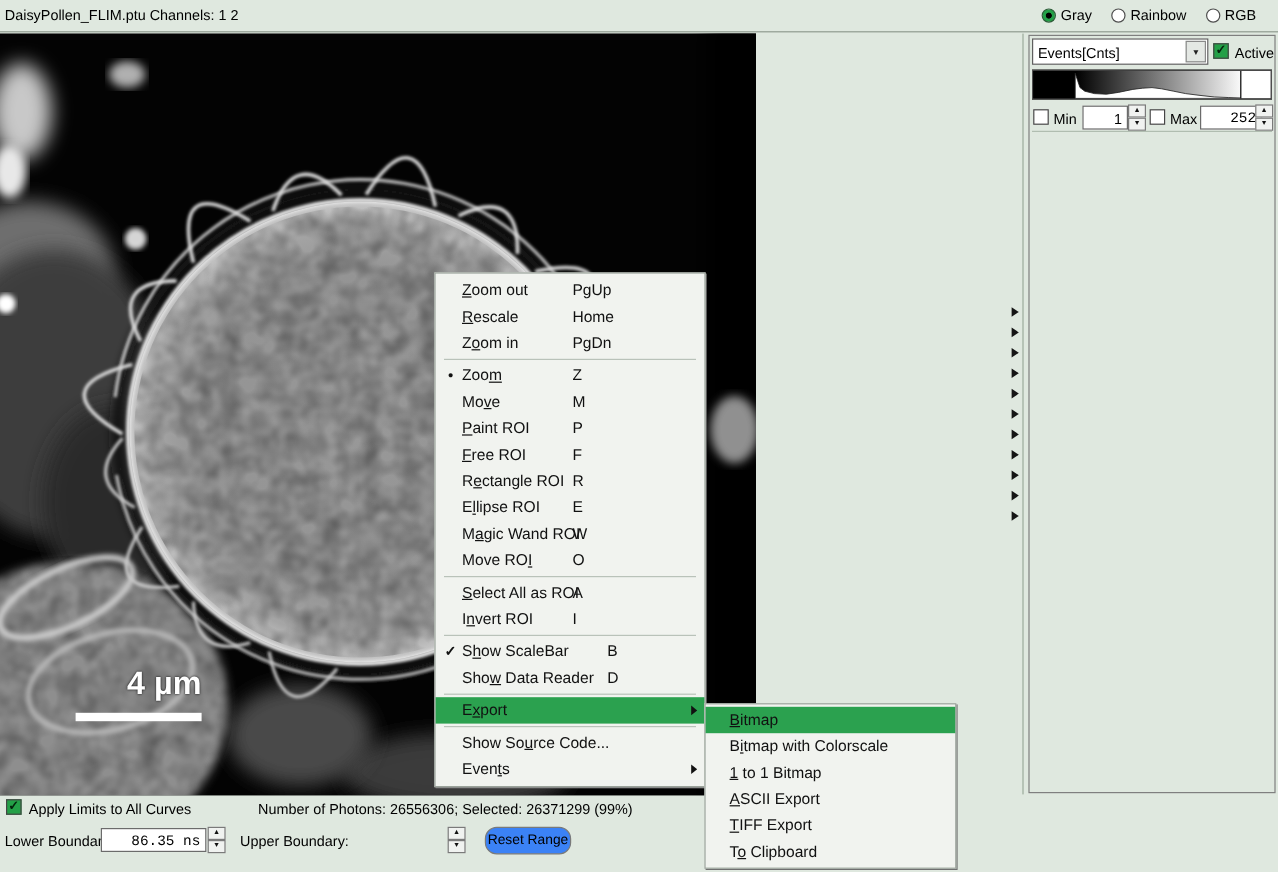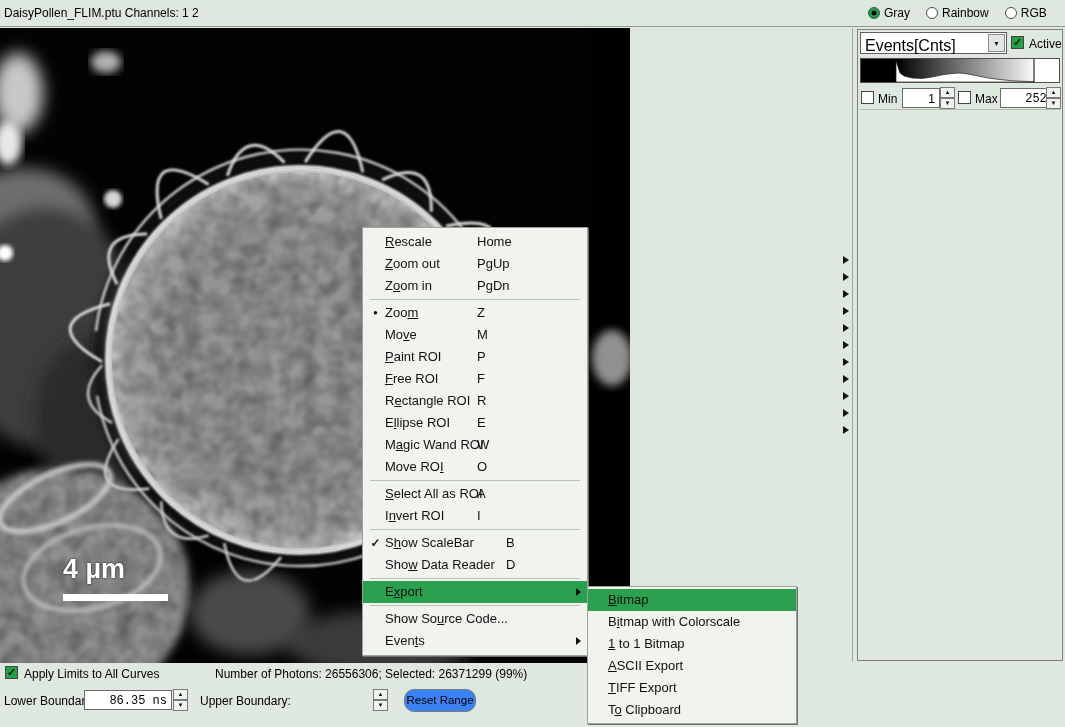--- a/index.html
+++ b/index.html
@@ -11,34 +11,34 @@
   #titlebar{position:absolute;left:0;top:0;width:1065px;height:27px;background:var(--bg);border-bottom:1px solid #8f9b8f;}
   #title-text{position:absolute;left:4px;top:6px;font-size:12px;text-align:right;}
   #radio-group{position:absolute;left:868px;top:6px;display:flex;gap:16px;align-items:flex-end;}
   .radio-item{display:flex;align-items:center;gap:4px;}
   .rb{width:12px;height:12px;border-radius:50%;border:1px solid #4e4e4e;background:#fff;display:inline-block;}
   .rb.sel{background:radial-gradient(circle,#000 0 2.2px,var(--cbg) 2.8px 6px);border-color:#2c5c38;}
 
   
   #image-area{position:absolute;left:0;top:28px;width:630px;height:635px;background:#000;}
   #image-area svg{display:block;}
-  #scalebar-label{position:absolute;left:63px;top:526px;width:105px;text-align:left;color:#fff;font-size:27px;font-weight:bold;text-shadow:0 0 2px #000;}
+  #scalebar-label{position:absolute;left:63px;top:526px;width:105px;text-align:right;color:#fff;font-size:27px;font-weight:bold;text-shadow:0 0 2px #000;}
   #scalebar-bar{position:absolute;left:63px;top:566px;width:105px;height:7px;background:#fff;}
 
   
   #marker-strip{position:absolute;left:843px;top:256px;display:flex;flex-direction:column;}
   .tri{width:0;height:0;border-left:6px solid #151515;border-top:4px solid transparent;border-bottom:4px solid transparent;margin-bottom:9px;}
   #strip-line{position:absolute;left:852px;top:28px;width:1px;height:634px;background:#9cab9c;}
 
   
   #right-panel{position:absolute;left:857px;top:29px;width:206px;height:632px;border:1px solid #7f7f7f;background:var(--bg);}
   .cb{position:absolute;width:13px;height:13px;border:1px solid #454545;background:#fff;font-size:11px;line-height:11px;text-align:center;font-weight:bold;}
   .cb.on{background:var(--cbg);color:#04220c;}
   .dropdown{position:absolute;left:2px;top:2px;width:147px;height:22px;border:1px solid #5f5f5f;background:#fff;}
-  .dd-text{position:absolute;left:4px;top:4px;font-size:16px;}
+  .dd-text{position:absolute;left:4px;top:4px;font-size:12px;}
   .dd-btn{position:absolute;right:1px;top:1px;width:17px;height:18px;background:#e4e8e4;border:1px solid #8a8a8a;text-align:center;}
   .dd-gl{font-size:7px;line-height:17px;color:#222;}
   #active-box{left:153px;top:6px;}
   #active-label{position:absolute;left:171px;top:7px;font-size:12px;}
   #histogram{position:absolute;left:2px;top:28px;width:200px;height:25px;border:1px solid #4f4f4f;background:#000;}
   #minmax-row{position:absolute;left:0;top:57px;width:204px;height:22px;}
   #min-box{left:3px;top:4px;} #max-box{left:100px;top:4px;}
   #min-label{position:absolute;left:20px;top:5px;} #max-label{position:absolute;left:117px;top:5px;}
   .inputbox{position:absolute;height:20px;border:1px solid #6b6b6b;background:#fff;text-align:right;padding:3px 4px 0 0;font-size:12px;}
   #min-input{left:44px;top:1px;width:38px;} #max-input{left:142px;top:1px;width:59px;font-family:Liberation Mono, monospace;}
@@ -223,22 +223,22 @@
       <div class="inputbox" id="max-input">2522</div>
       <div class="spin" id="max-spin">
         <div class="sb"><span>▲</span></div>
         <div class="sb"><span>▼</span></div>
       </div>
     </div>
     <div id="panel-sep"></div>
   </div>
 
   <div id="context-menu">
+    <div class="mi"><span class="gut"></span><span></span><span class="mn">Z</span><span>oom out</span><span class="sc">PgUp</span></div>
     <div class="mi"><span class="gut"></span><span></span><span class="mn">R</span><span>escale</span><span class="sc">Home</span></div>
-    <div class="mi"><span class="gut"></span><span></span><span class="mn">Z</span><span>oom out</span><span class="sc">PgUp</span></div>
     <div class="mi"><span class="gut"></span><span>Z</span><span class="mn">o</span><span>om in</span><span class="sc">PgDn</span></div>
     <div class="msep"></div>
     <div class="mi"><span class="gut dot">●</span><span>Zoo</span><span class="mn">m</span><span></span><span class="sc">Z</span></div>
     <div class="mi"><span class="gut"></span><span>Mo</span><span class="mn">v</span><span>e</span><span class="sc">M</span></div>
     <div class="mi"><span class="gut"></span><span></span><span class="mn">P</span><span>aint ROI</span><span class="sc">P</span></div>
     <div class="mi"><span class="gut"></span><span></span><span class="mn">F</span><span>ree ROI</span><span class="sc">F</span></div>
     <div class="mi"><span class="gut"></span><span>R</span><span class="mn">e</span><span>ctangle ROI</span><span class="sc">R</span></div>
     <div class="mi"><span class="gut"></span><span>E</span><span class="mn">l</span><span>lipse ROI</span><span class="sc">E</span></div>
     <div class="mi"><span class="gut"></span><span>M</span><span class="mn">a</span><span>gic Wand ROI</span><span class="sc">W</span></div>
     <div class="mi"><span class="gut"></span><span>Move RO</span><span class="mn">I</span><span></span><span class="sc">O</span></div>

